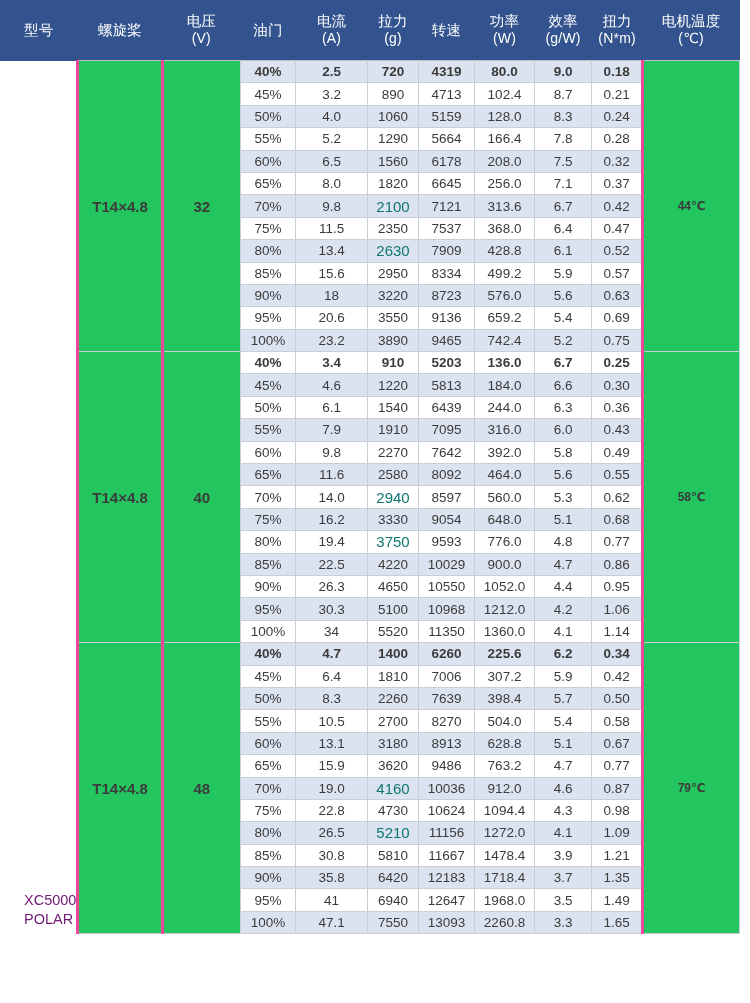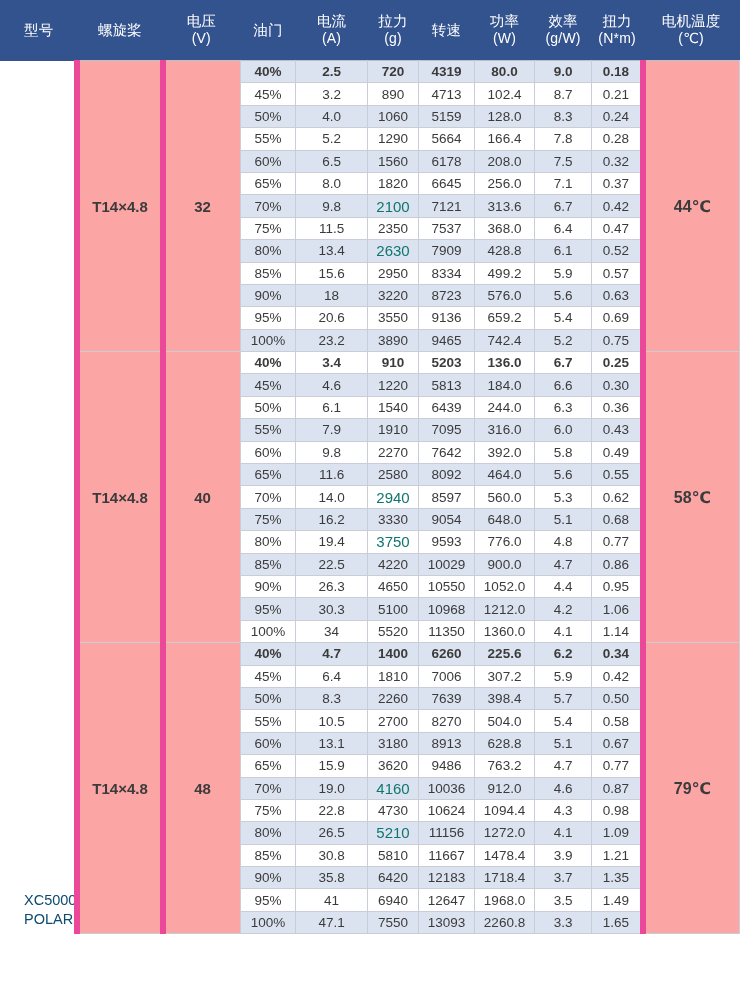--- a/index.html
+++ b/index.html
@@ -61,44 +61,44 @@
     overflow: hidden;
   }
   tbody td.stripe {
     background: #dce3f0;
   }
   tbody td.big {
     font-size: 15px;
     color: #0f766e;
   }
   tbody td.span-cell {
-    border-left: 6px solid #ec4899;
+    border-left: 3px solid #ec4899;
     border-right: 1px solid #c9ced6;
-    background: #fca5a5;
+    background: #22c55e;
     font-size: 15px;
     color: #3b3b3b;
   }
   tbody td.model-cell {
     text-align: left;
     vertical-align: bottom;
     padding-left: 24px;
     padding-bottom: 4px;
     font-size: 14.5px;
     line-height: 1.35;
-    color: #0c4a6e;
+    color: #701a75;
     border-left: none;
     border-top: none;
     border-bottom: none;
   }
   tbody td.block-top {
     border-top: 1px solid #b9bfc9;
     font-weight: bold;
   }
   tbody td.temp-cell {
-    font-size: 16px;
+    font-size: 12px;
   }
   .model-name span { display: block; }
 </style>
 </head>
 <body>
 
 <div id="sheet">
   <table class="perf">
     <colgroup>
       <col style="width:68px">

